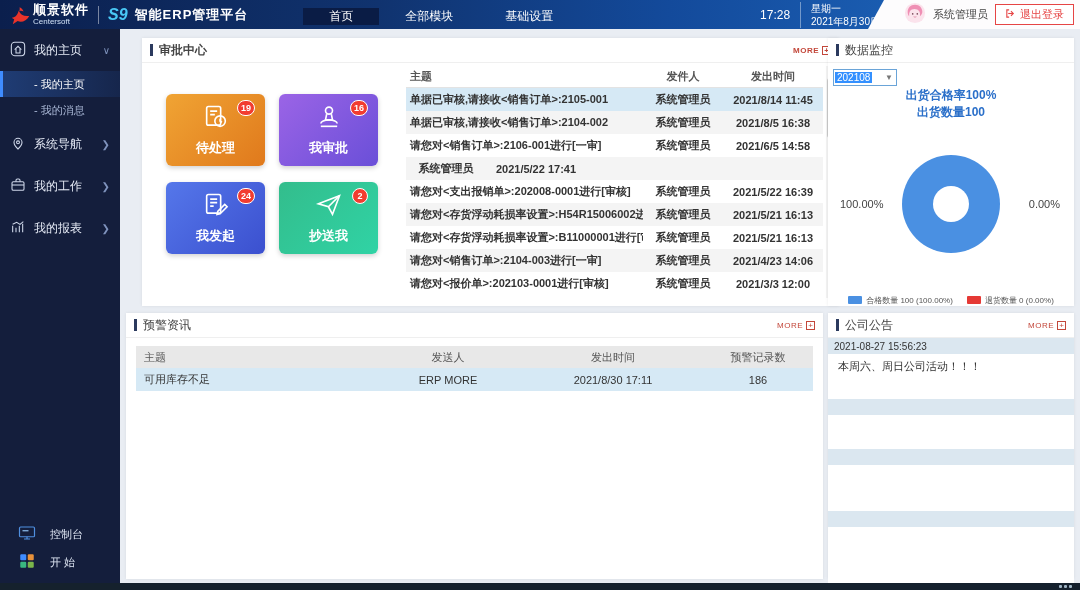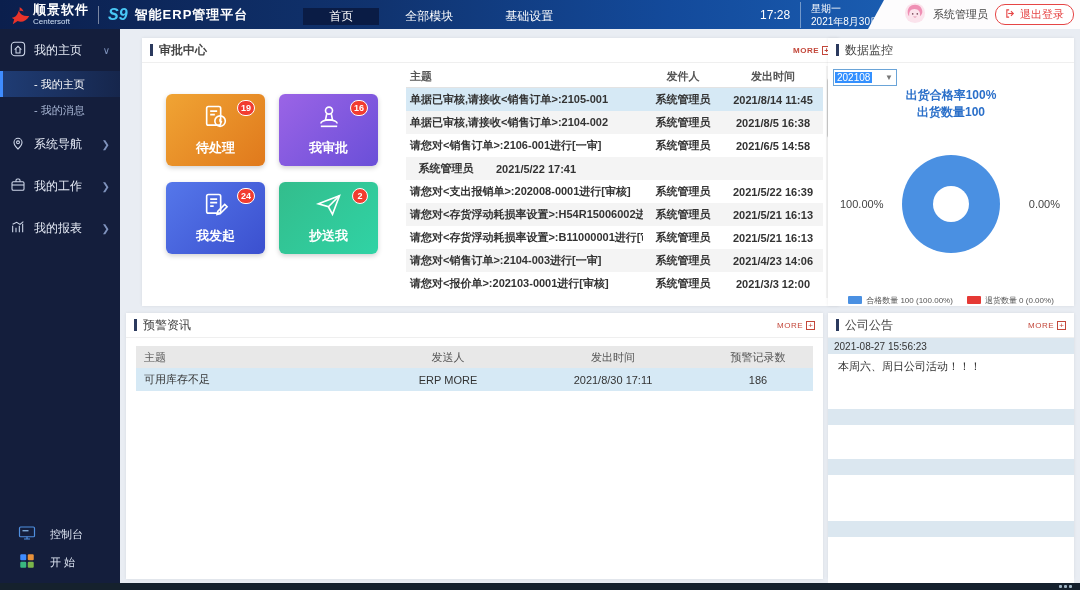--- a/index.html
+++ b/index.html
@@ -25,21 +25,21 @@
   .topnav-item { padding:0 26px; display:flex; align-items:center; font-size:12px; cursor:pointer; }
   .topnav-item.active { background:#0a1c45; }
   .clock { margin-left:auto; display:flex; align-items:center; font-size:11px; }
   .clock-time { font-size:12px; margin-right:10px; }
   .clock-datewrap { border-left:1px solid rgba(255,255,255,.4); padding-left:10px; line-height:1.3;
                     font-size:10px; }
   .user-zone { position:relative; z-index:2; display:flex; align-items:center; gap:7px;
                width:200px; padding-left:24px; height:29px; color:#333; }
   .username { font-size:11px; color:#444; }
   .logout-btn { display:flex; align-items:center; gap:4px; border:1px solid #e64545; color:#e64545;
-                border-radius:10px; padding:2px 9px; font-size:11px; background:#fff; cursor:pointer; }
+                border-radius:0; padding:2px 9px; font-size:11px; background:#fff; cursor:pointer; }
 
   
   .sidebar { position:absolute; left:0; top:29px; width:120px; height:561px; background:#141e3c; z-index:10; }
   .side-group { display:flex; align-items:center; gap:8px; height:42px; padding:0 10px;
                 color:#e6ebf6; font-size:12px; cursor:pointer; }
   .side-group .chev { margin-left:auto; color:#7f93bd; font-size:10px; }
   .side-sub { display:flex; align-items:center; height:26px; padding-left:34px; font-size:11px;
               color:#aab8d6; cursor:pointer; }
   .side-sub.active { background:linear-gradient(90deg,#1f3c74,#16264c); color:#fff;
                      border-left:3px solid #3f8cff; padding-left:31px; }
@@ -414,21 +414,21 @@
         <span class="accent"></span>
         <span class="panel-title">公司公告</span>
         <span class="more">
           <span class="more-label">MORE</span>
           <span class="more-box">+</span>
         </span>
       </div>
       <div id="annlist">
           <div class="ann-item">
             <div class="ann-date">2021-08-27 15:56:23</div>
-            <div class="ann-body" style="height:55px">本周六、周日公司活动！！！</div>
+            <div class="ann-body" style="height:45px">本周六、周日公司活动！！！</div>
           </div>
           <div class="ann-item">
             <div class="ann-date"></div>
             <div class="ann-body" style="height:34px"></div>
           </div>
           <div class="ann-item">
             <div class="ann-date"></div>
             <div class="ann-body" style="height:46px"></div>
           </div>
           <div class="ann-item">

